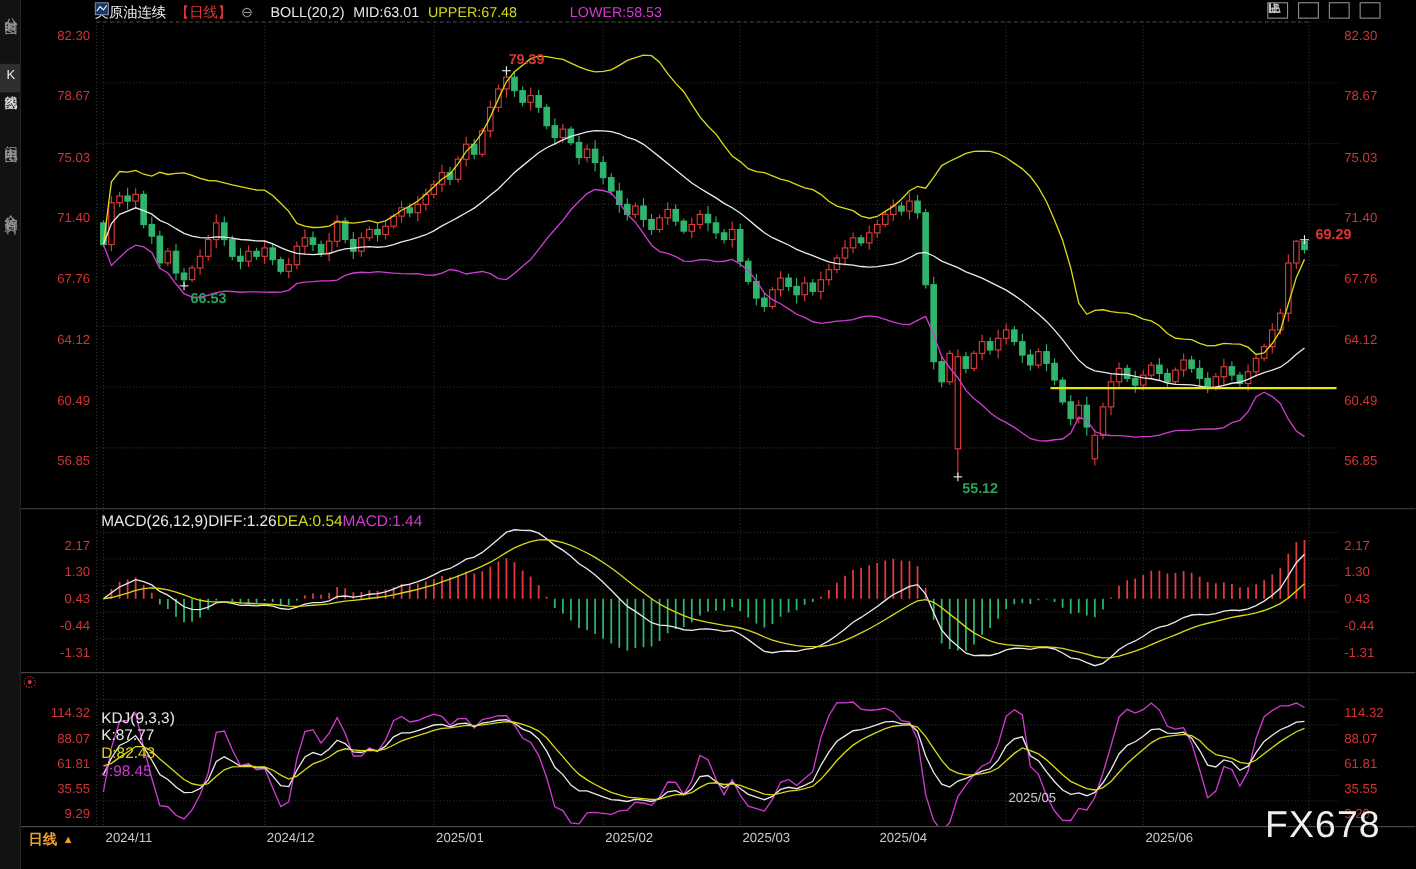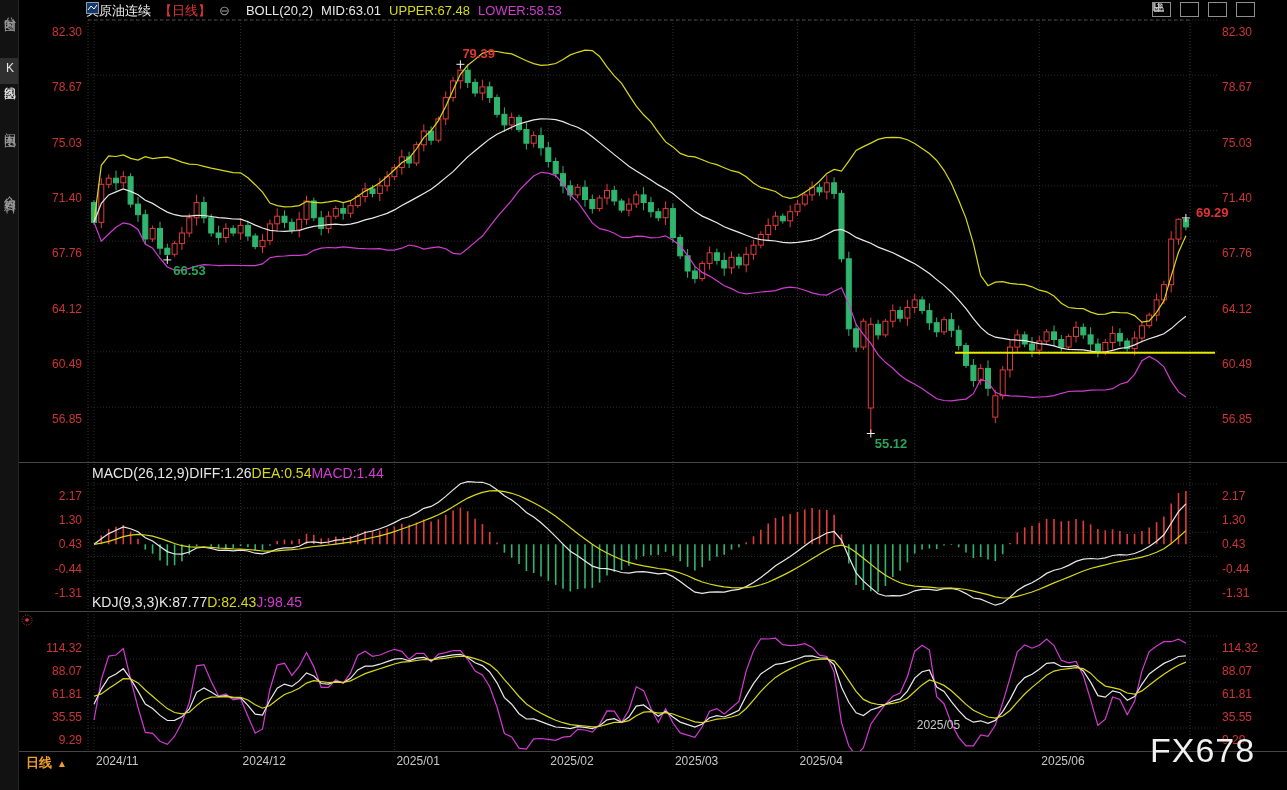--- a/index.html
+++ b/index.html
@@ -13,21 +13,21 @@
   .ann{font-weight:bold;font-size:13px;}
   .date{color:#c9c9c9;}
   
   #header{position:absolute;left:86px;top:2px;height:17px;display:flex;align-items:center;gap:8px;
           font-size:13px;z-index:3;}
   #header .sym{color:#f0f0f0;}
   #header .per{color:#e13535;}
   #header .collapse{color:#9a9a9a;font-size:13px;}
   #header .boll,#header .mid{color:#e8e8e8;}
   #header .upper{color:#d8d81a;}
-  #header .lower{color:#d23ad2;}
+  #header .lower{color:#d23ad2;margin-left:40px;}
   
   #topicons{position:absolute;left:1152px;top:2px;display:flex;gap:9px;z-index:3;}
   .ticon{width:17px;height:13px;border:1px solid #8f8f8f;display:flex;align-items:center;justify-content:center;}
   
   #sidebar{position:absolute;left:0;top:0;width:18px;height:790px;background:#121212;
            border-right:1px solid #262626;z-index:3;}
   .sb-item{position:absolute;left:0;width:18px;writing-mode:vertical-rl;text-orientation:upright;
            color:#9a9a9a;font-size:12px;letter-spacing:2px;text-align:center;padding:3px 0;}
   .sb-item.active{background:#2f2f2f;color:#e8e8e8;}
   
@@ -673,21 +673,21 @@
       <div class="sb-item" style="top: 183px;">合约资料</div>
     </div>
 
   <div class="ptitle" style="left:92px;top:465px;">
     <span class="w">MACD(26,12,9)</span>
     <span class="w">DIFF:1.26</span>
     <span class="y">DEA:0.54</span>
     <span class="m">MACD:1.44</span>
   </div>
 
-  <div class="ptitle" style="left:92px;top:594px;">
+  <div class="ptitle" style="left:92px;top:644px;flex-direction:column;">
     <span class="w">KDJ(9,3,3)</span>
     <span class="w">K:87.77</span>
     <span class="y">D:82.43</span>
     <span class="m">J:98.45</span>
   </div>
 
   <div id="period">
     <span>日线</span>
     <span class="arr">▲</span>
   </div>

